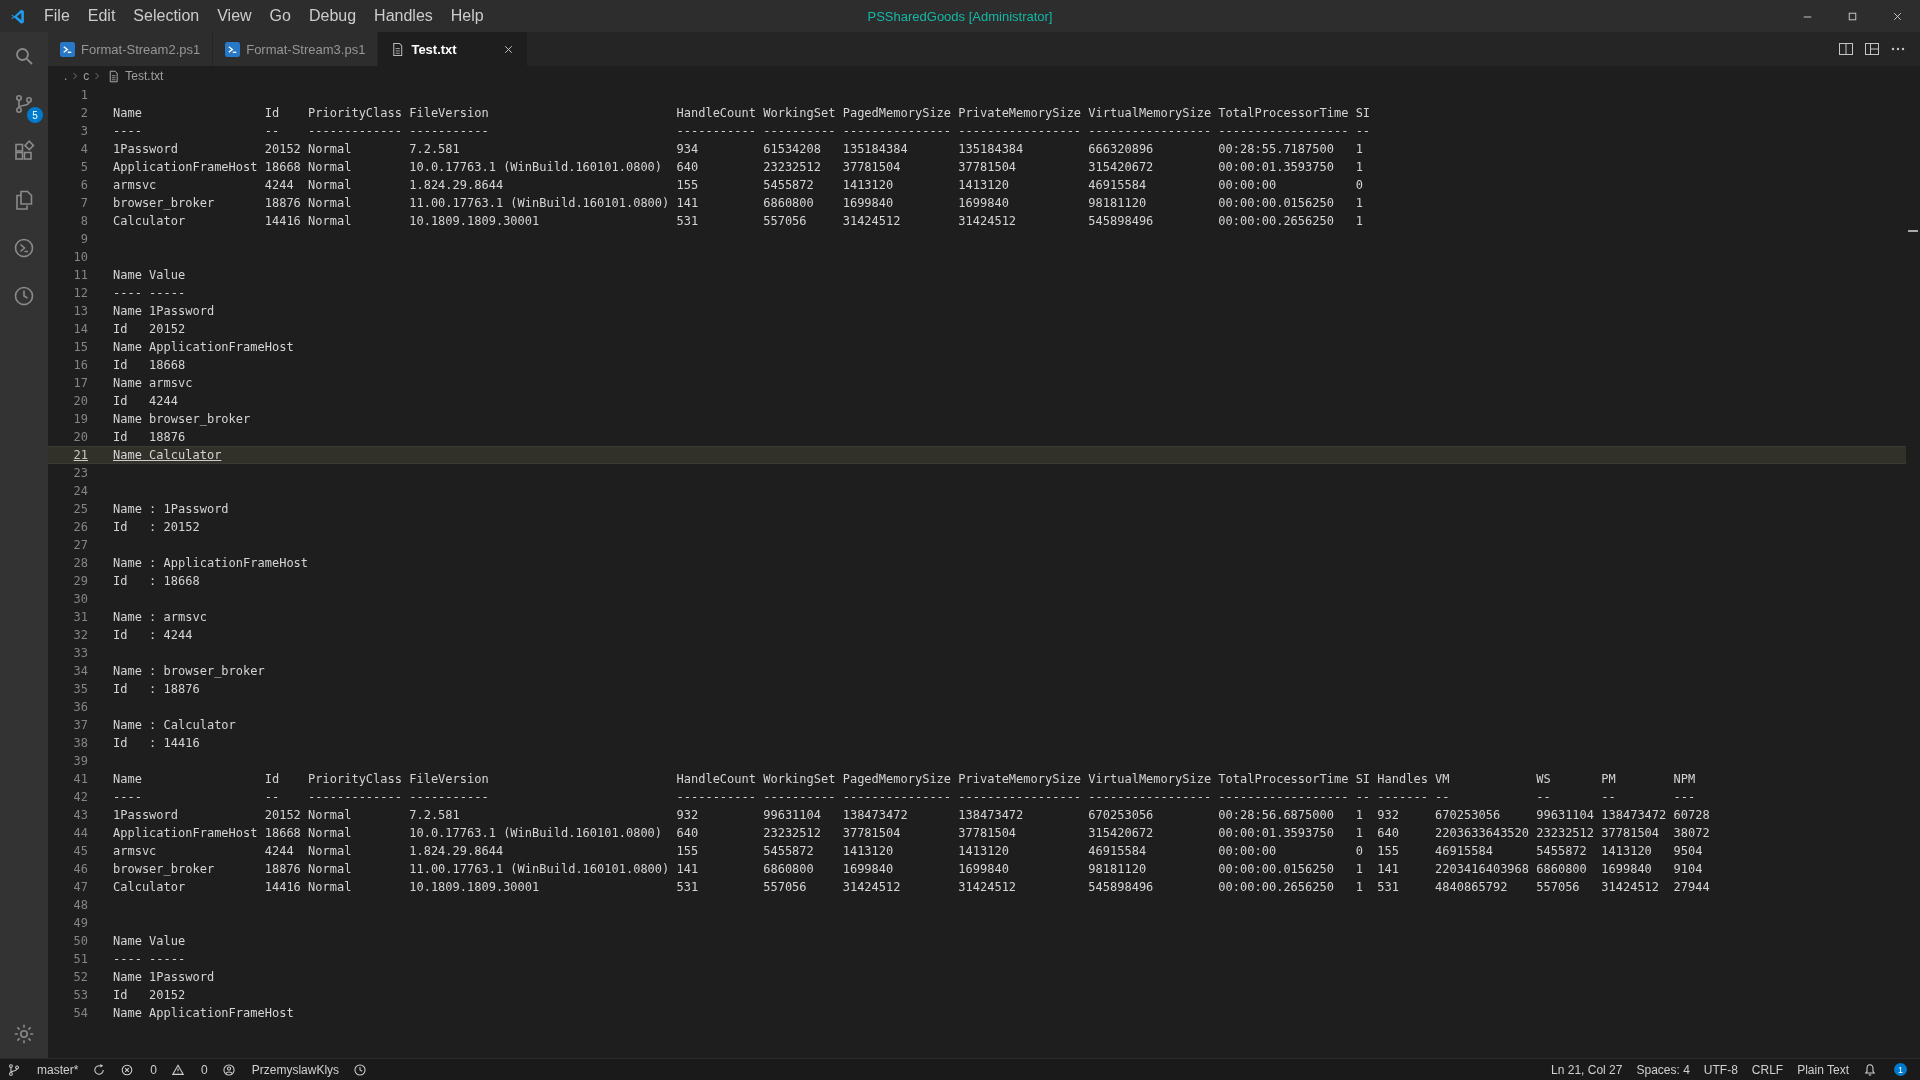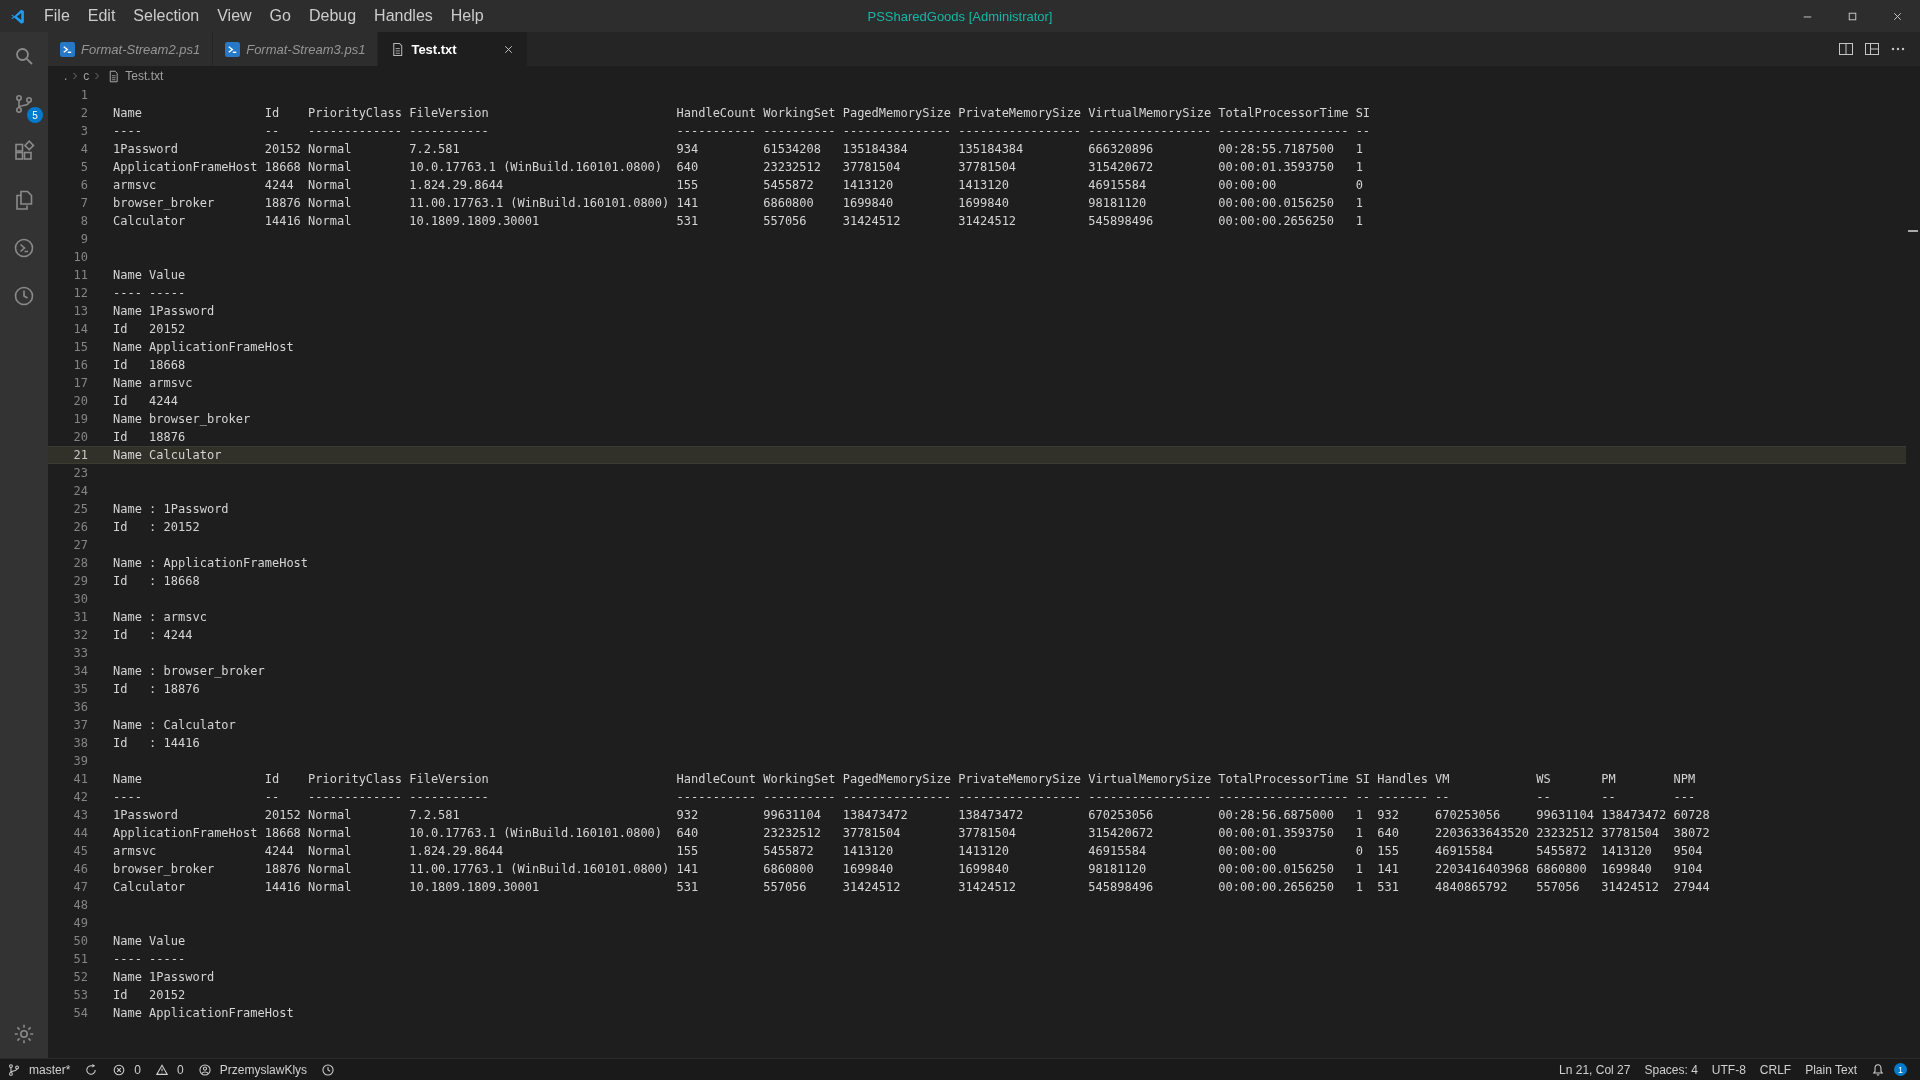--- a/index.html
+++ b/index.html
@@ -27,21 +27,21 @@
   .activity-spacer { flex:1; }
 
   .editor-column { flex:1; display:flex; flex-direction:column; min-width:0; }
 
   
   .tabbar { height:34px; background:#252526; display:flex; align-items:stretch; }
   .tabs { display:flex; }
   .tab { display:flex; align-items:center; gap:6px; padding:0 12px; background:#2d2d2d; color:#969696;
     font-size:13px; border-right:1px solid #252526; cursor:pointer; min-width:150px; }
   .tab.active { background:#1e1e1e; color:#ffffff; font-weight:bold; }
-  .tab-label.italic { font-style:italic; }
+  .tab-label.italic { }
   .tab .icon svg { width:15px; height:15px; display:block; }
   .tab-close { margin-left:auto; padding-left:8px; color:#c5c5c5; display:flex; }
   .tab-close svg { width:13px; height:13px; }
   .editor-actions { margin-left:auto; display:flex; align-items:center; gap:2px; padding-right:10px; color:#c5c5c5; }
   .editor-action { padding:4px; display:flex; cursor:pointer; }
   .editor-action svg { width:16px; height:16px; }
 
   
   .breadcrumbs { height:20px; background:#1e1e1e; display:flex; align-items:center; padding-left:16px;
     font-size:12px; color:#a0a0a0; gap:2px; }
@@ -49,30 +49,30 @@
   .crumb-sep { display:flex; color:#7a7a7a; }
   .crumb-sep svg { width:12px; height:12px; }
   .breadcrumbs .icon svg { width:13px; height:13px; display:block; margin:0 3px 0 2px; }
 
   
   .editor-wrap { position:relative; flex:1; background:#1e1e1e; overflow:hidden; }
   .editor-lines { position:absolute; inset:0 14px 0 0; }
   .code-line { display:flex; height:18px; line-height:18px; font-family:"DejaVu Sans Mono", monospace; font-size:12px; white-space:pre; }
   .ln { width:40px; flex:none; text-align:right; color:#858585; user-select:none; }
   .code { padding-left:25px; color:#d4d4d4; white-space:pre;text-align:center; }
-  .code-line.current { background:rgba(222,220,150,0.10); box-shadow:inset 0 1px 0 rgba(255,255,255,0.05), inset 0 -1px 0 rgba(255,255,255,0.05); }
+  .code-line.current { background:rgba(222,220,150,0.10); box-shadow:inset 0 1px 0 rgba(255,255,255,0.05), inset 0 -1px 0 rgba(255,255,255,0.05);text-decoration:underline; }
   .code-line.current .ln { color:#c6c6c6; }
   .overview-ruler { position:absolute; top:0; right:0; width:14px; height:100%; }
   .ruler-marker { position:absolute; top:14.8%; right:2px; width:10px; height:2px; background:#cccccc; opacity:.8; }
 
   
   .statusbar { height:22px; background:#1a1a1a; border-top:1px solid #2a2a2a; display:flex; align-items:stretch; font-size:12px; color:#d0d0d0; }
   .status-group { display:flex; align-items:stretch; }
   .status-group.right { margin-left:auto; padding-right:6px; }
-  .status-item { display:flex; align-items:center; gap:8px; padding:0 7px; cursor:pointer; white-space:nowrap; }
+  .status-item { display:flex; align-items:center; gap:16px; padding:0 7px; cursor:pointer; white-space:nowrap; }
   .status-item .icon { display:flex; }
   .status-item svg { width:14px; height:14px; }
   .bell-badge { min-width:13px; height:13px; border-radius:7px; background:#007acc; color:#fff; font-size:9px;
     display:flex; align-items:center; justify-content:center; padding:0 2px; margin-left:1px; }
   .icon { display:inline-flex; }
 </style>
 </head>
 <body>
 
 <div class="titlebar">

